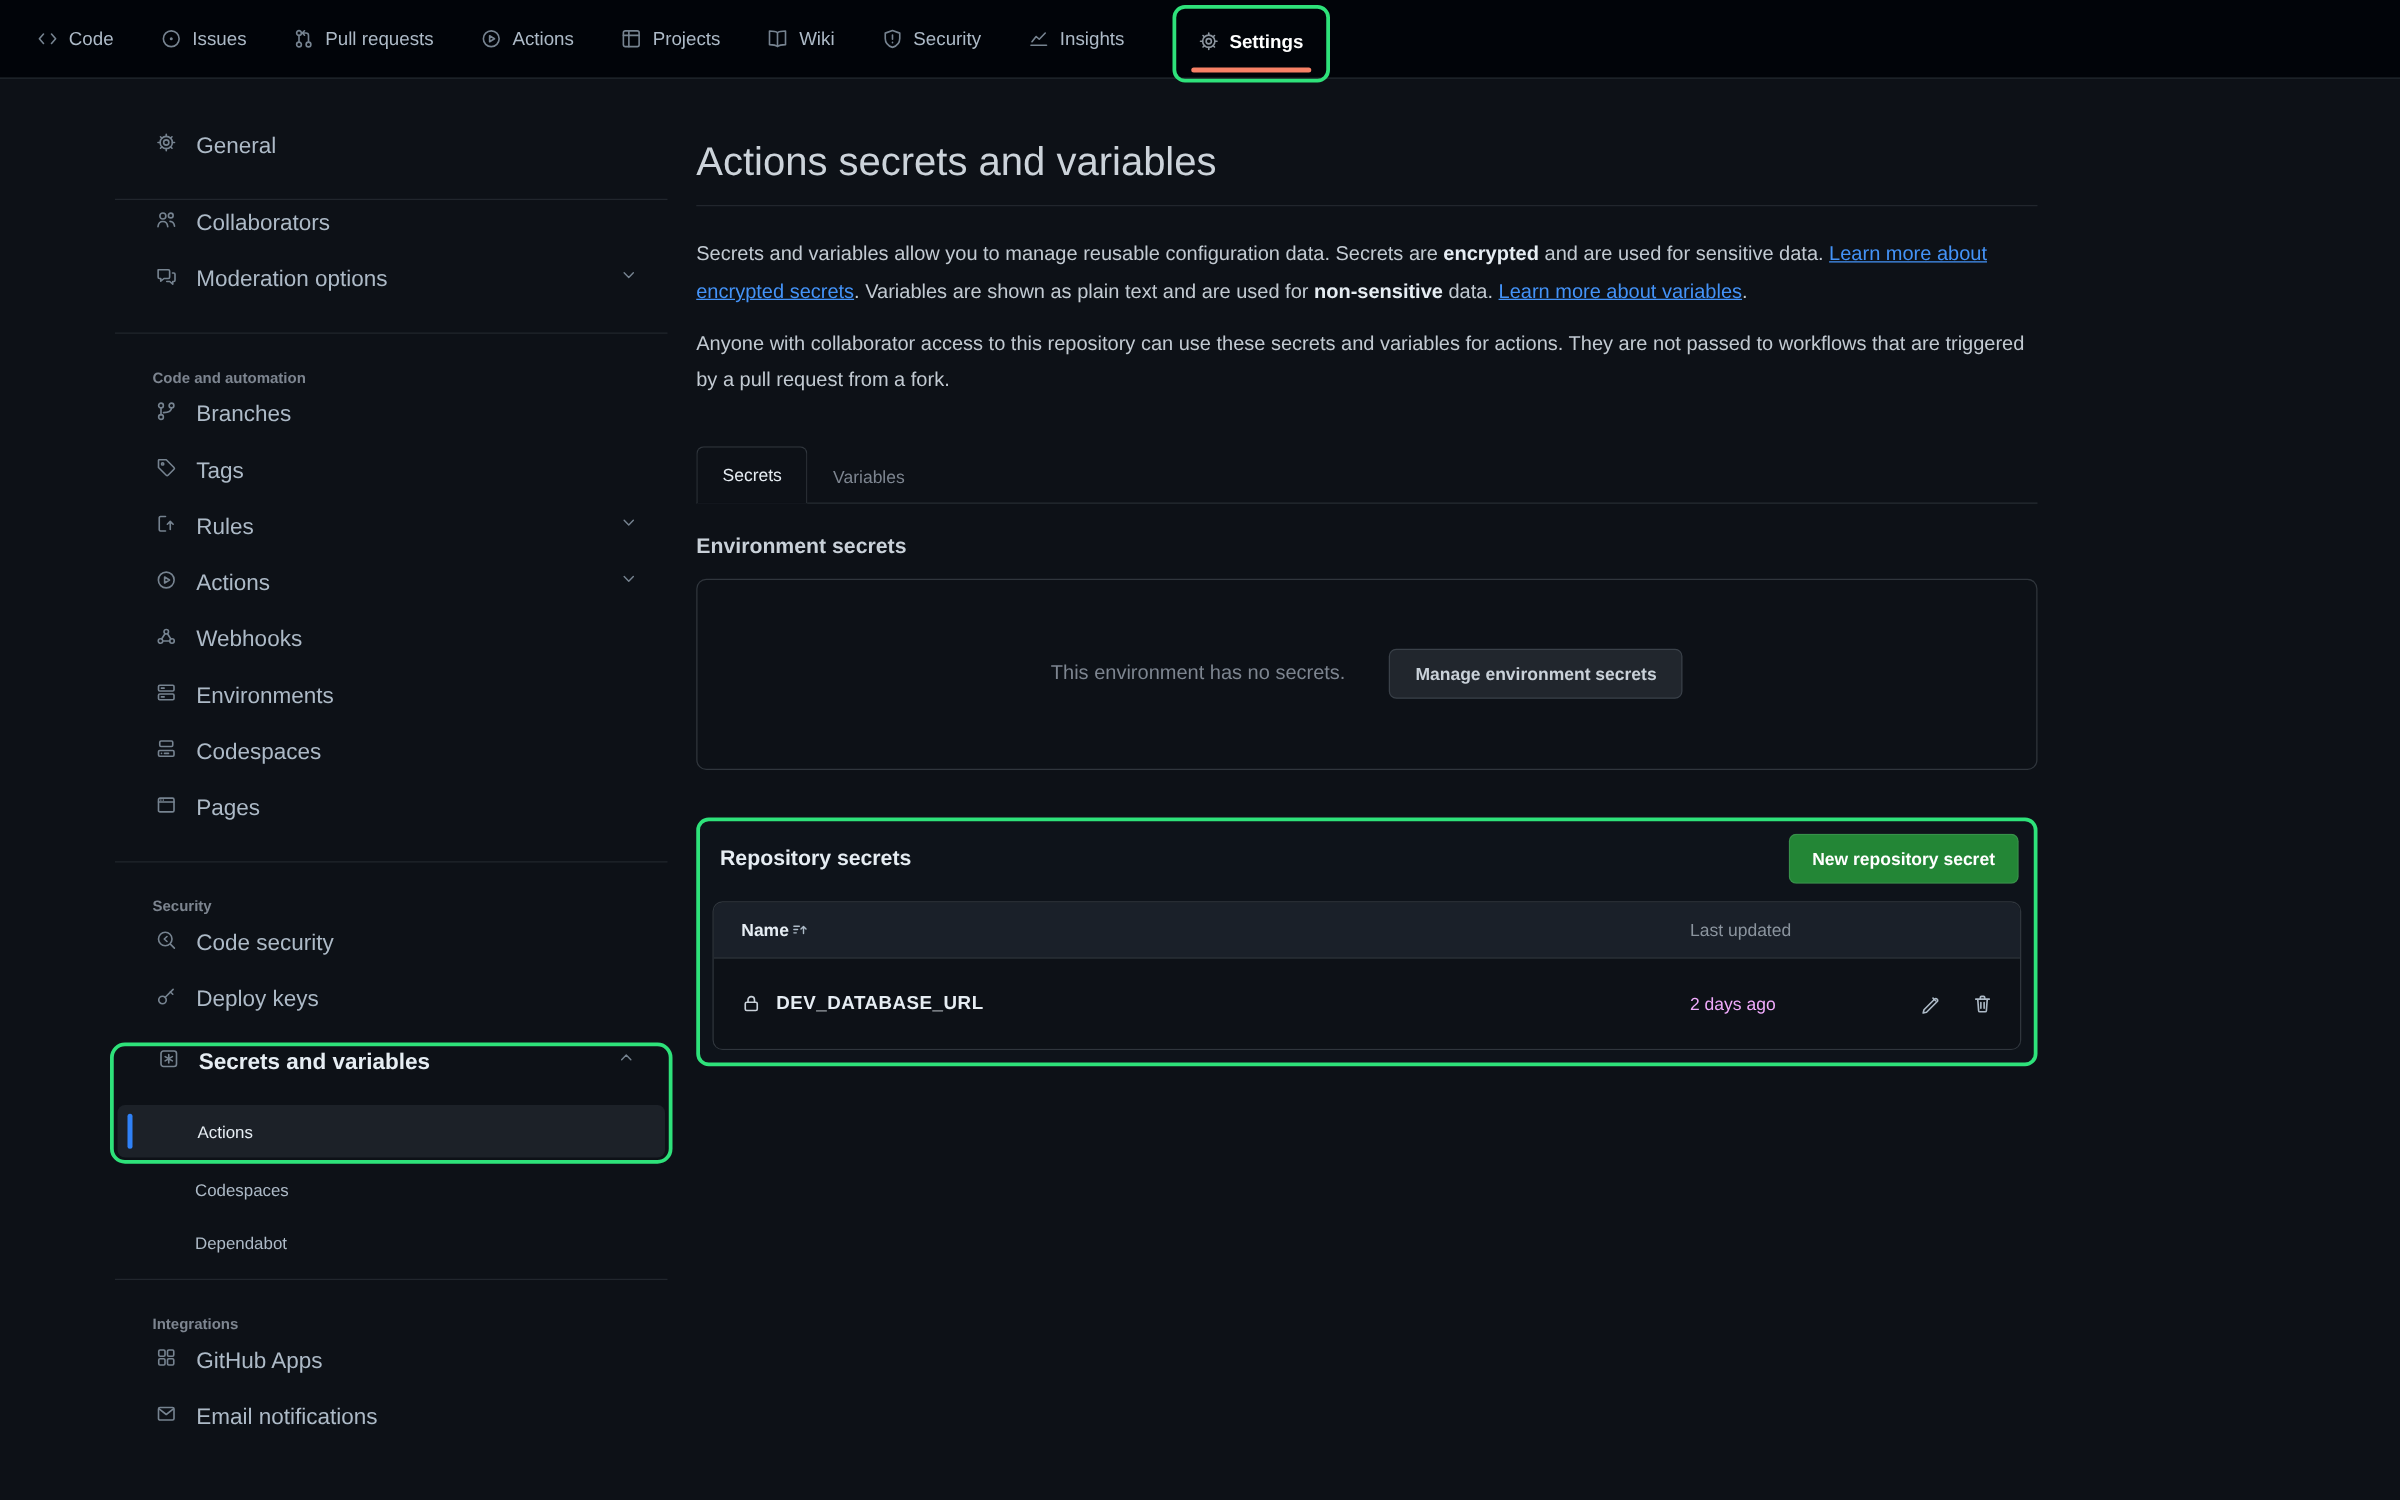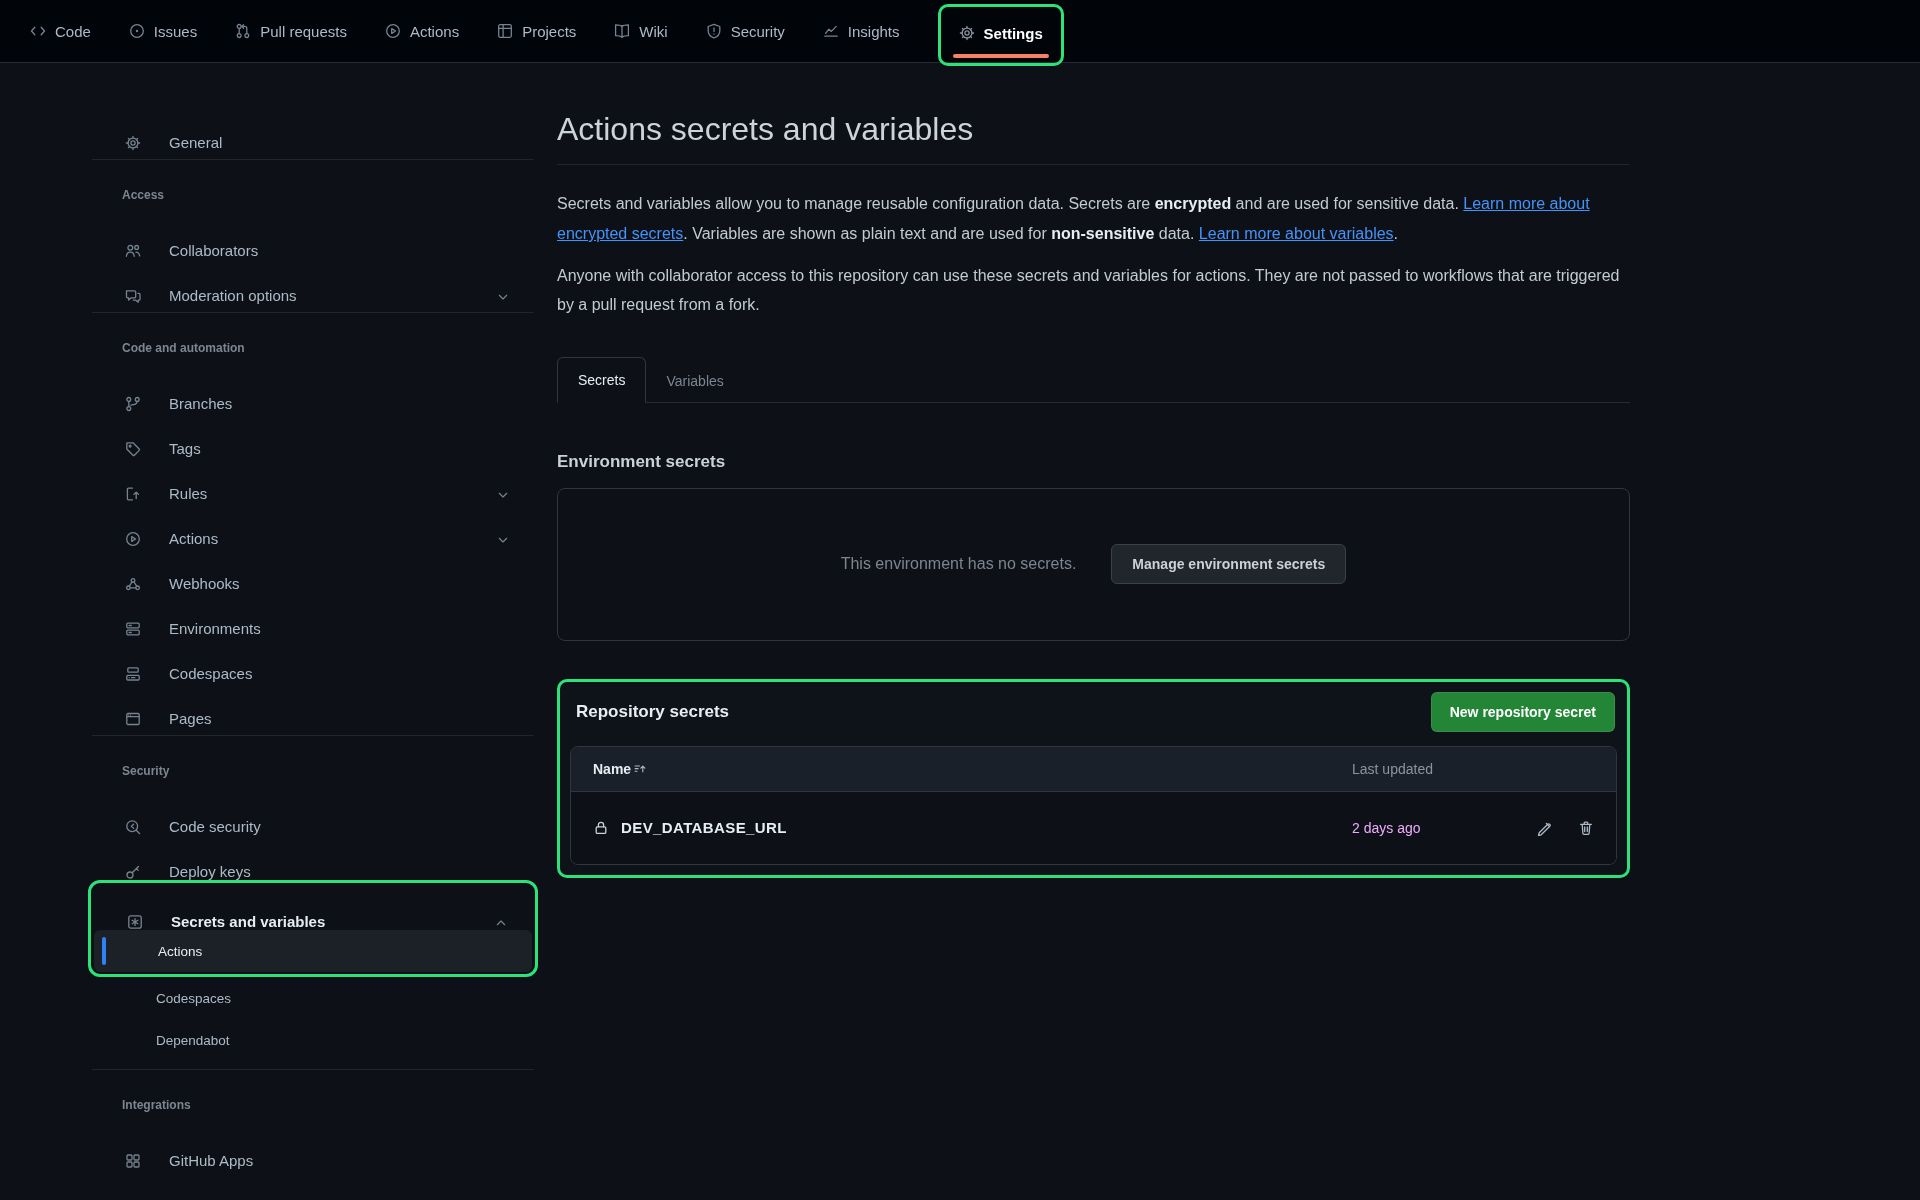--- a/index.html
+++ b/index.html
@@ -32,23 +32,23 @@
   }
   .nav-item-settings .icon { color:#8b949e; }
   .settings-underline {
     position:absolute; left:12px; right:12px; bottom:5px; height:4px;
     border-radius:2px; background:#f78166;
   }
 
   
   .sidebar { position:absolute; left:92px; top:86px; width:442px; padding-top:20px; }
   .side-item {
-    display:flex; align-items:flex-end; gap:28px; height:45px;
+    display:flex; align-items:flex-start; gap:16px; height:45px;
     padding:0 10px 0 33px; border-radius:6px;
-    font-size:15px; color:#adbac7; cursor:pointer;
+    font-size:18px; color:#adbac7; cursor:pointer;
   }
   .side-item .icon { color:#768390; }
   .side-item .chev { margin-left:auto; margin-right:14px; color:#768390; }
   .side-item.bold-item { color:#e6edf3; font-weight:700; }
   .side-divider { height:1px; background:#21262d; margin:8px 0; }
   .side-header { font-size:12px; font-weight:700; color:#7d8590; padding:20px 0 12px 30px; }
   .side-annotated { border:3px solid #2ee27a; border-radius:12px; margin:0 -4px; padding:2px 3px; }
   .side-sub {
     display:flex; align-items:center; height:42px; padding-left:64px;
     font-size:13.5px; color:#adbac7; border-radius:6px; cursor:pointer; position:relative;
@@ -73,21 +73,21 @@
   .tab {
     padding:14px 20px; font-size:14px; color:#7d8590; cursor:pointer;
     position:relative; bottom:-1px;
   }
   .tab.active {
     color:#e6edf3; background:#0d1117;
     border:1px solid #30363d; border-bottom:1px solid #0d1117;
     border-radius:6px 6px 0 0;
   }
 
-  .section-heading { font-size:17px; font-weight:700; color:#c9d1d9; margin-top:49px; }
+  .section-heading { font-size:17px; font-weight:700; color:#c9d1d9; margin-top:24px; }
   .env-box {
     margin-top:16px; height:153px; border:1px solid #30363d; border-radius:8px;
     display:flex; flex-direction:row; align-items:center; justify-content:center; gap:35px;
   }
   .env-empty { font-size:16px; color:#7d8590; }
   .btn-default {
     background:#21262d; border:1px solid #3a4149; border-radius:6px;
     color:#c9d1d9; font-size:14px; font-weight:700; padding:11px 20px;
     font-family:inherit; cursor:pointer;
   }
@@ -198,21 +198,20 @@
   <div class="side-item">
     <svg class="icon" viewBox="0 0 16 16">
         <circle cx="8" cy="8" r="2.1"></circle>
         <circle cx="8" cy="8" r="4.9"></circle>
         <path d="M12.9 8h1.7M3.1 8H1.4M8 12.9v1.7M8 3.1V1.4M11.4 11.4l1.2 1.2M4.6 4.6 3.4 3.4M11.4 4.6l1.2-1.2M4.6 11.4l-1.2 1.2"></path>
       </svg>
     <span>General</span>
   </div>
 
   <div class="side-divider"></div>
-  <div class="side-header">Access</div>
 
   <div class="side-item">
     <svg class="icon" viewBox="0 0 16 16">
         <circle cx="5.3" cy="4.8" r="2.4"></circle>
         <path d="M1.4 13.3c.3-2.6 1.9-4.1 3.9-4.1s3.6 1.5 3.9 4.1"></path>
         <circle cx="11.6" cy="4.4" r="1.9"></circle>
         <path d="M11 9.1c2 .1 3.3 1.5 3.6 3.8"></path>
       </svg>
     <span>Collaborators</span>
   </div>

